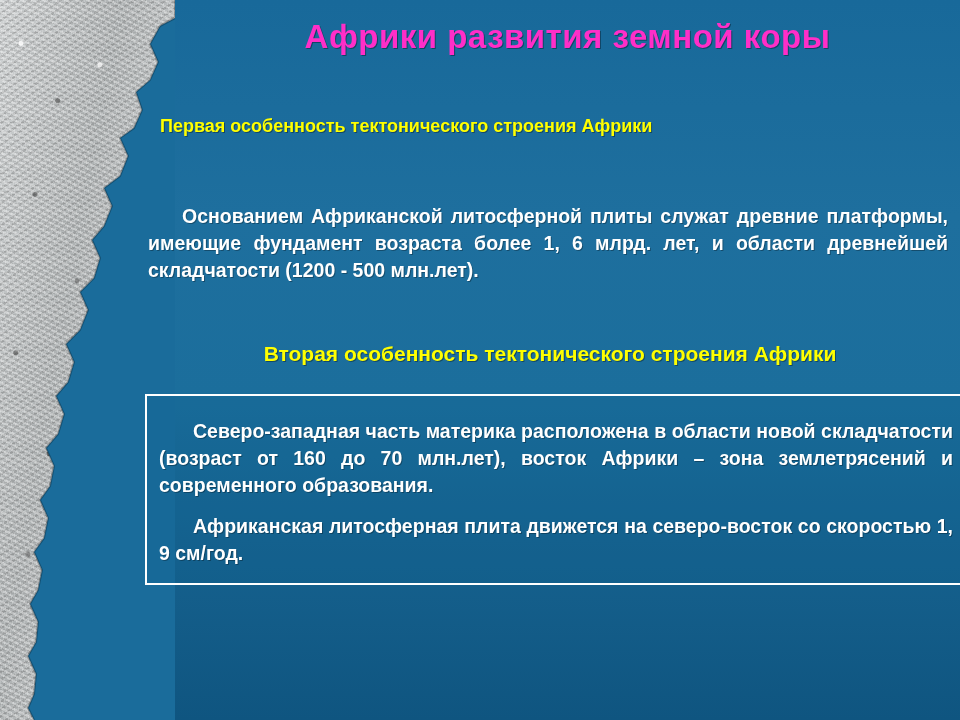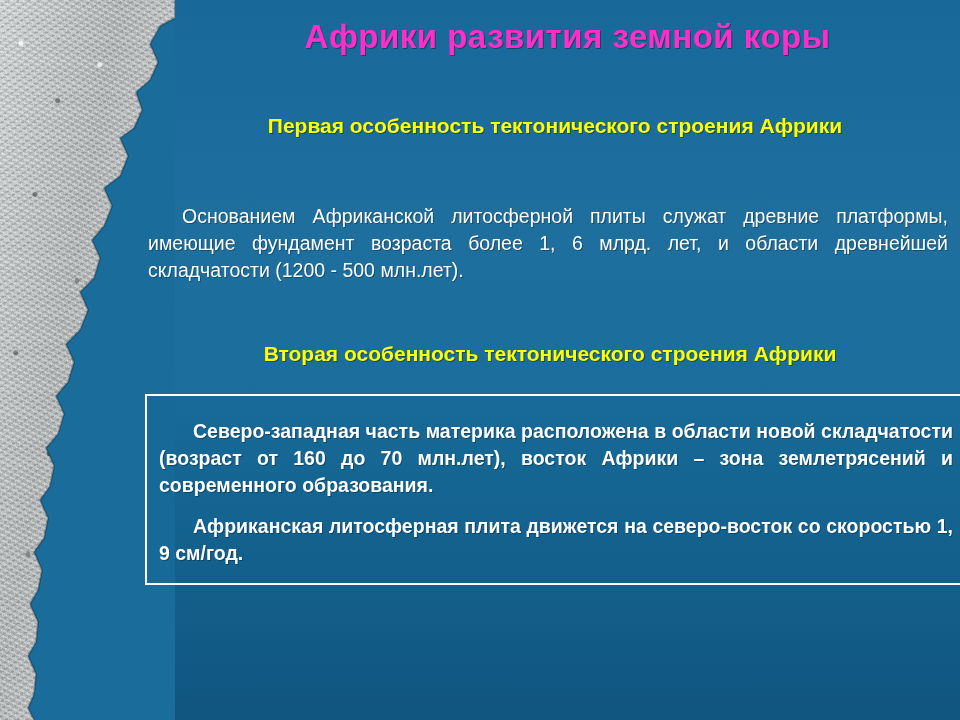--- a/index.html
+++ b/index.html
@@ -82,42 +82,41 @@
   .subhead {
     position: absolute;
     color: #ffff00;
     font-weight: bold;
     text-shadow: 1px 1px 0 rgba(0,0,0,0.35);
   }
   .subhead-1 {
     left: 160px;
     top: 112px;
     width: 790px;
-    text-align: center;
-    font-size: 21px;
+    font-size: 18px;
     line-height: 28px;
   }
   .subhead-2 {
     left: 145px;
     top: 340px;
     width: 810px;
     text-align: center;
     font-size: 21px;
     line-height: 28px;
   }
 
   
   .para-1 {
     position: absolute;
     left: 148px;
     top: 203px;
     width: 800px;
     color: #ffffff;
     font-size: 19.5px;
-    font-weight: normal;
+    font-weight: bold;
     line-height: 27px;
     text-align: justify;
     text-indent: 34px;
     text-shadow: 1px 1px 0 rgba(0,0,0,0.3);
   }
 
   
   .box {
     position: absolute;
     left: 145px;

